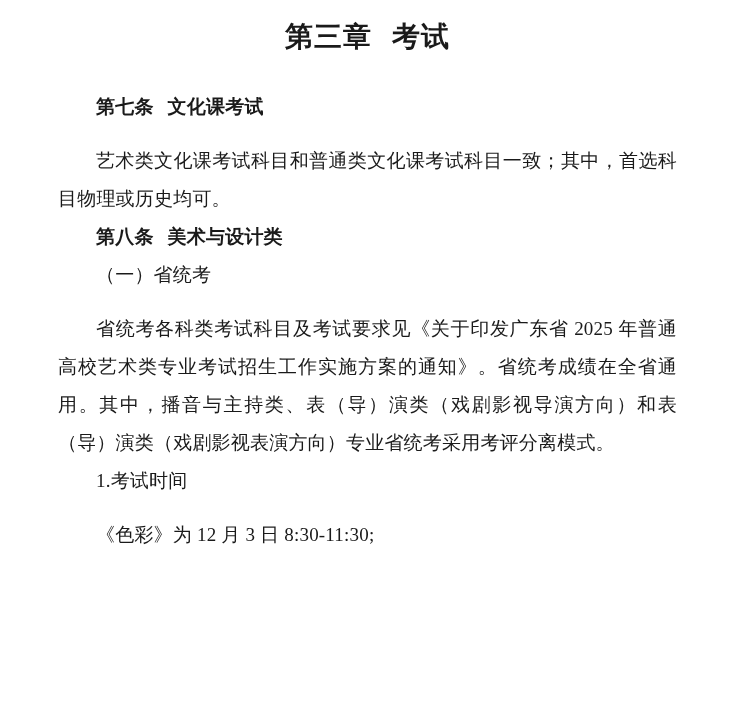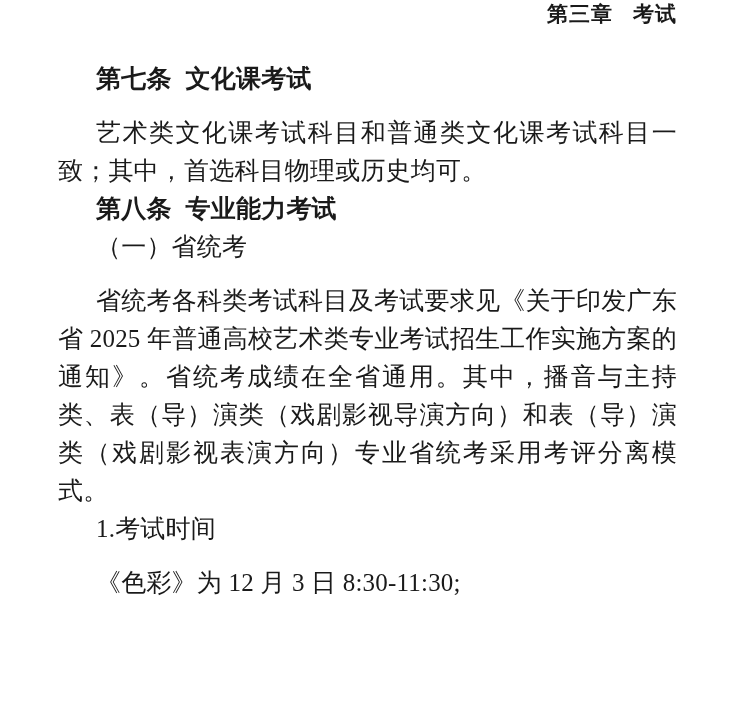--- a/index.html
+++ b/index.html
@@ -15,38 +15,38 @@
     overflow: hidden;
   }
   .page {
     position: relative;
     width: 735px;
     height: 723px;
     box-sizing: border-box;
     padding: 0 58px;
   }
   .chapter-title {
-    text-align: right;
-    font-size: 21px;
+    text-align: center;
+    font-size: 28px;
     font-weight: bold;
     letter-spacing: 1px;
-    margin-top: 0;
+    margin-top: 18px;
     margin-bottom: 0;
     font-family: "Liberation Serif", "DejaVu Serif", serif;
   }
   .chapter-title .gap {
     display: inline-block;
     width: 20px;
   }
   .body-block {
     margin-top: 32px;
   }
   p {
     margin: 0;
-    font-size: 25px;
+    font-size: 19px;
     line-height: 38px;
     text-align: justify;
     text-justify: inter-ideograph;
     letter-spacing: 0.2px;
   }
   .indent {
     text-indent: 38px;
     margin-top: 16px;
   }
   .heading {
@@ -76,21 +76,21 @@
   <div class="chapter-title">
     <span>第三章</span><span class="gap"></span><span>考试</span>
   </div>
 
   <div class="body-block">
 
     <p class="heading"><span>第七条</span><span class="gap"></span><span class="normal">文化课考试</span></p>
 
     <p class="indent">艺术类文化课考试科目和普通类文化课考试科目一致；其中，首选科目物理或历史均可。</p>
 
-    <p class="heading"><span>第八条</span><span class="gap"></span><span class="normal">专业能力考试</span></p>
+    <p class="heading"><span>第八条</span><span class="gap"></span><span class="normal">美术与设计类</span></p>
 
     <p class="sub-heading">（一）省统考</p>
 
     <p class="indent">省统考各科类考试科目及考试要求见《关于印发广东省 2025 年普通高校艺术类专业考试招生工作实施方案的通知》。省统考成绩在全省通用。其中，播音与主持类、表（导）演类（戏剧影视导演方向）和表（导）演类（戏剧影视表演方向）专业省统考采用考评分离模式。</p>
 
     <p class="item-heading">1.考试时间</p>
 
     <p class="indent">《色彩》为 12 月 3 日 8:30-11:30;</p>
 
   </div>

